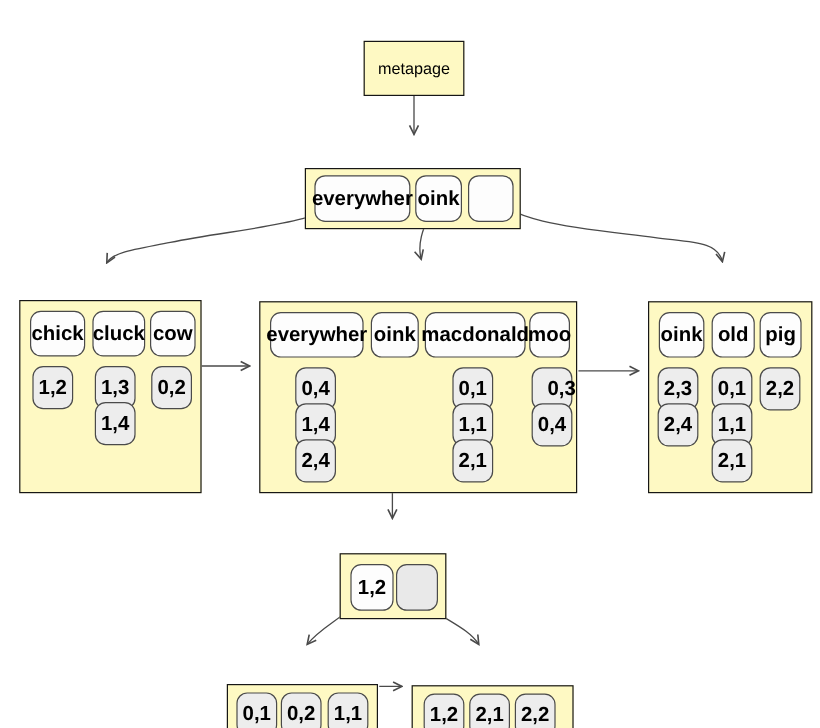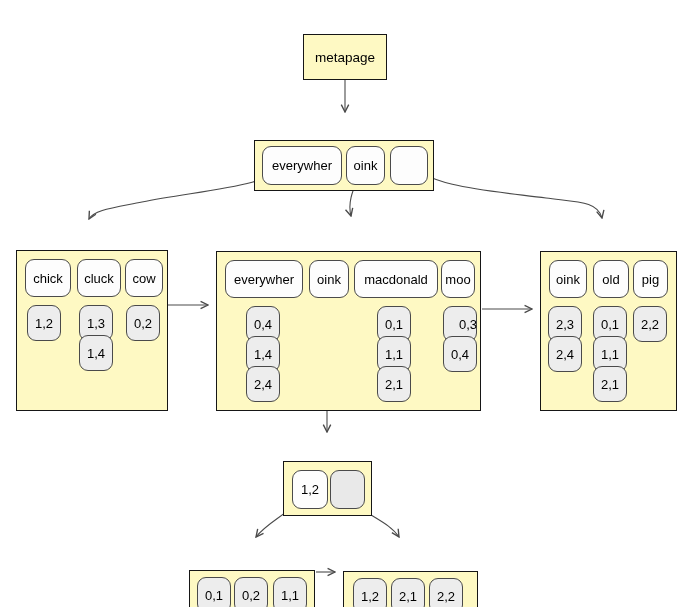--- a/index.html
+++ b/index.html
@@ -22,22 +22,23 @@
     display:flex;align-items:center;justify-content:center;
     font-size:13.5px;
   }
   .entry{
     position:absolute;
     background:#fdfdfd;
     border:1.2px solid #4a4a4a;
     border-radius:9px;
     box-sizing:border-box;
     display:flex;align-items:center;justify-content:center;
-    font-size:13px;
+    font-size:17px;
     white-space:nowrap;
+    font-weight:bold;
   }
   .val{
     background:#ededed;
   }
   .empty-gray{
     background:#e9e9e9;
   }
   #wires{
     position:absolute;left:0;top:0;width:683px;height:607px;
     pointer-events:none;

